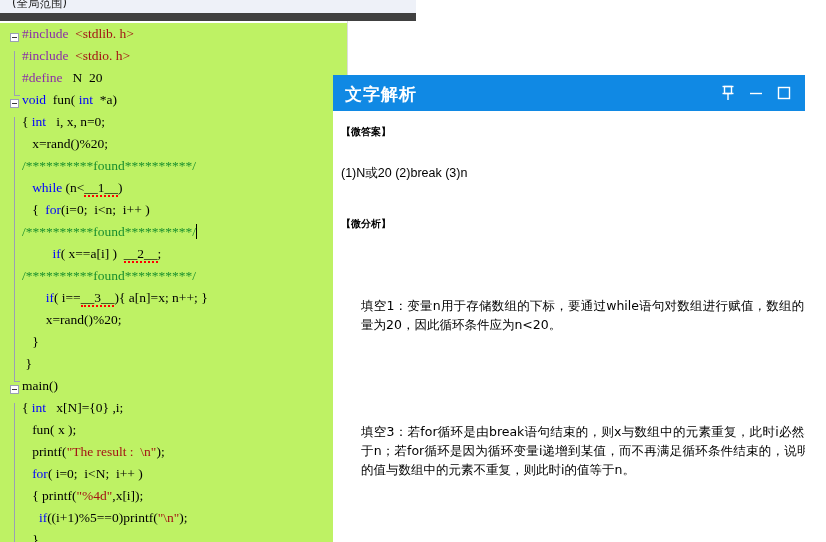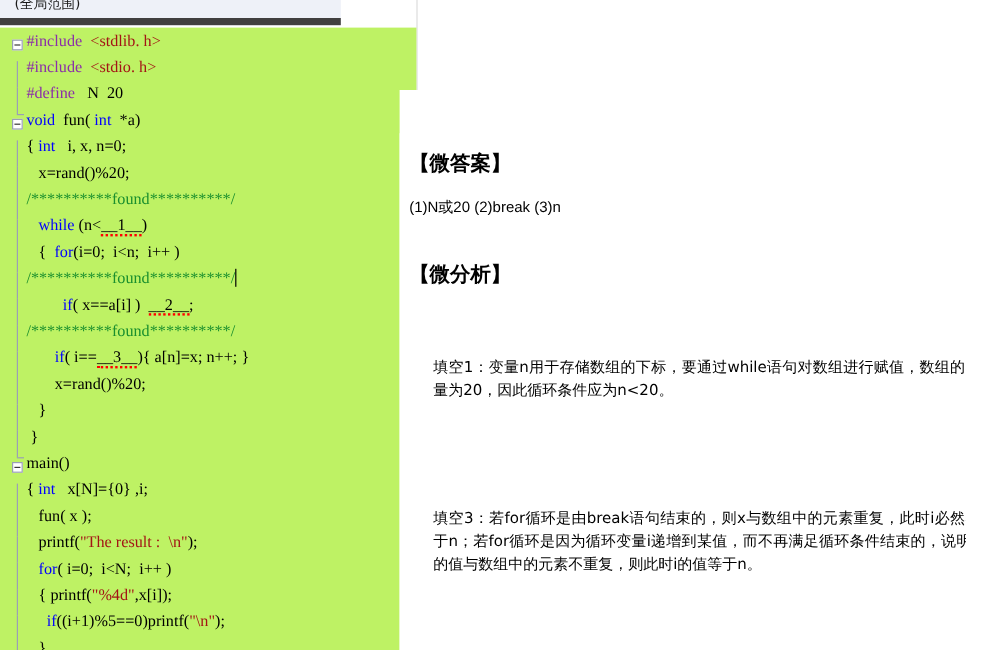--- a/index.html
+++ b/index.html
@@ -11,23 +11,23 @@
   }
 
   
   #editor-pane{
     position:absolute;left:0;top:0;width:348px;height:542px;
     background:#ffffff;
     border-right:1px solid #dcdcdc;
     box-sizing:border-box;
   }
   #scope-bar{
-    position:absolute;left:0;top:0;width:284px;height:21px;
+    position:absolute;left:0;top:0;width:416px;height:21px;
     background:#eef1f8;
-    border-bottom:6px solid #404040;
+    border-bottom:8px solid #404040;
     box-sizing:border-box;
     overflow:hidden;
   }
   #scope-label{
     position:absolute;left:12px;top:-4px;
     font-size:11.5px;color:#1a1a1a;
     font-family:"DejaVu Sans",sans-serif;
     white-space:nowrap;
   }
 
@@ -106,21 +106,21 @@
   #analysis-body{
     position:absolute;left:0;top:36px;width:472px;height:431px;
     background:#ffffff;
     padding:0;
     box-sizing:border-box;
     overflow:hidden;
   }
   .sec-head{
     position:absolute;left:8px;
     font-family:"DejaVu Sans",sans-serif;
-    font-size:17px;font-weight:bold;color:#000000;
+    font-size:10px;font-weight:bold;color:#000000;
     white-space:nowrap;
   }
   .ans-line{
     position:absolute;left:8px;
     font-family:"Liberation Sans","DejaVu Sans",sans-serif;
     font-size:12.5px;color:#000000;
     white-space:nowrap;
   }
   .para{
     position:absolute;left:8px;width:456px;
@@ -167,20 +167,44 @@
         <div class="rail" style="left: 14px; top: 490px; height: 22px;"></div>
         <div class="rail" style="left: 14px; top: 512px; height: 22px;"></div>
       </div>
     <div id="code-lines"><div class="ln"><span class="pp">#include</span><span>  </span><span class="str">&lt;stdlib. h&gt;</span></div><div class="ln"><span class="pp">#include</span><span>  </span><span class="str">&lt;stdio. h&gt;</span></div><div class="ln"><span class="pp">#define</span><span>   N  20</span></div><div class="ln"><span class="kw">void</span><span>  fun( </span><span class="kw">int</span><span>  *a)</span></div><div class="ln"><span>{ </span><span class="kw">int</span><span>   i, x, n=0;</span></div><div class="ln"><span>   x=rand()%20;</span></div><div class="ln"><span class="cm">/**********found**********/</span></div><div class="ln"><span>   </span><span class="kw">while</span><span> (n&lt;</span><span class="sq">__1__</span><span>)</span></div><div class="ln"><span>   {  </span><span class="kw">for</span><span>(i=0;  i&lt;n;  i++ )</span></div><div class="ln"><span class="cm">/**********found**********/</span><span class="caret"></span></div><div class="ln"><span>         </span><span class="kw">if</span><span>( x==a[i] )  </span><span class="sq">__2__</span><span>;</span></div><div class="ln"><span class="cm">/**********found**********/</span></div><div class="ln"><span>       </span><span class="kw">if</span><span>( i==</span><span class="sq">__3__</span><span>){ a[n]=x; n++; }</span></div><div class="ln"><span>       x=rand()%20;</span></div><div class="ln"><span>   }</span></div><div class="ln"><span> }</span></div><div class="ln"><span>main()</span></div><div class="ln"><span>{ </span><span class="kw">int</span><span>   x[N]={0} ,i;</span></div><div class="ln"><span>   fun( x );</span></div><div class="ln"><span>   printf(</span><span class="str">"The result :  \n"</span><span>);</span></div><div class="ln"><span>   </span><span class="kw">for</span><span>( i=0;  i&lt;N;  i++ )</span></div><div class="ln"><span>   { printf(</span><span class="str">"%4d"</span><span>,x[i]);</span></div><div class="ln"><span>     </span><span class="kw">if</span><span>((i+1)%5==0)printf(</span><span class="str">"\n"</span><span>);</span></div><div class="ln"><span>   }</span></div></div>
   </div>
 
 </div>
 
 <div id="analysis-window">
 
+  <div id="analysis-titlebar">
+    <div id="analysis-title">文字解析</div>
+
+    <div class="winbtn" id="pin-btn">
+      <svg class="glyph" viewBox="0 0 18 18" width="18" height="18">
+        <rect x="5.5" y="2.5" width="7" height="7" fill="none" stroke="#ffffff" stroke-width="1.4"></rect>
+        <line x1="3.5" y1="2.5" x2="14.5" y2="2.5" stroke="#ffffff" stroke-width="1.4"></line>
+        <line x1="3.5" y1="9.5" x2="14.5" y2="9.5" stroke="#ffffff" stroke-width="1.4"></line>
+        <line x1="9" y1="9.5" x2="9" y2="16" stroke="#ffffff" stroke-width="1.4"></line>
+      </svg>
+    </div>
+
+    <div class="winbtn" id="min-btn">
+      <svg class="glyph" viewBox="0 0 18 18" width="18" height="18">
+        <line x1="3" y1="9.5" x2="15" y2="9.5" stroke="#ffffff" stroke-width="1.4"></line>
+      </svg>
+    </div>
+
+    <div class="winbtn" id="max-btn">
+      <svg class="glyph" viewBox="0 0 18 18" width="18" height="18">
+        <rect x="3.5" y="3.5" width="11" height="11" fill="none" stroke="#ffffff" stroke-width="1.4"></rect>
+      </svg>
+    </div>
+  </div>
 
   <div id="analysis-body">
     <div class="sec-head" style="top:14px;">【微答案】</div>
     <div class="ans-line" style="top:54px;">(1)N或20 (2)break (3)n</div>
     <div class="sec-head" style="top:106px;">【微分析】</div>
     <div class="para" style="top:185px;margin-left:20px;">填空1：变量n用于存储数组的下标，要通过while语句对数组进行赋值，数组的容量为20，因此循环条件应为n&lt;20。</div>
     <div class="para" style="top:311px;margin-left:20px;">填空3：若for循环是由break语句结束的，则x与数组中的元素重复，此时i必然小于n；若for循环是因为循环变量i递增到某值，而不再满足循环条件结束的，说明x的值与数组中的元素不重复，则此时i的值等于n。</div>
   </div>
 
 </div>

